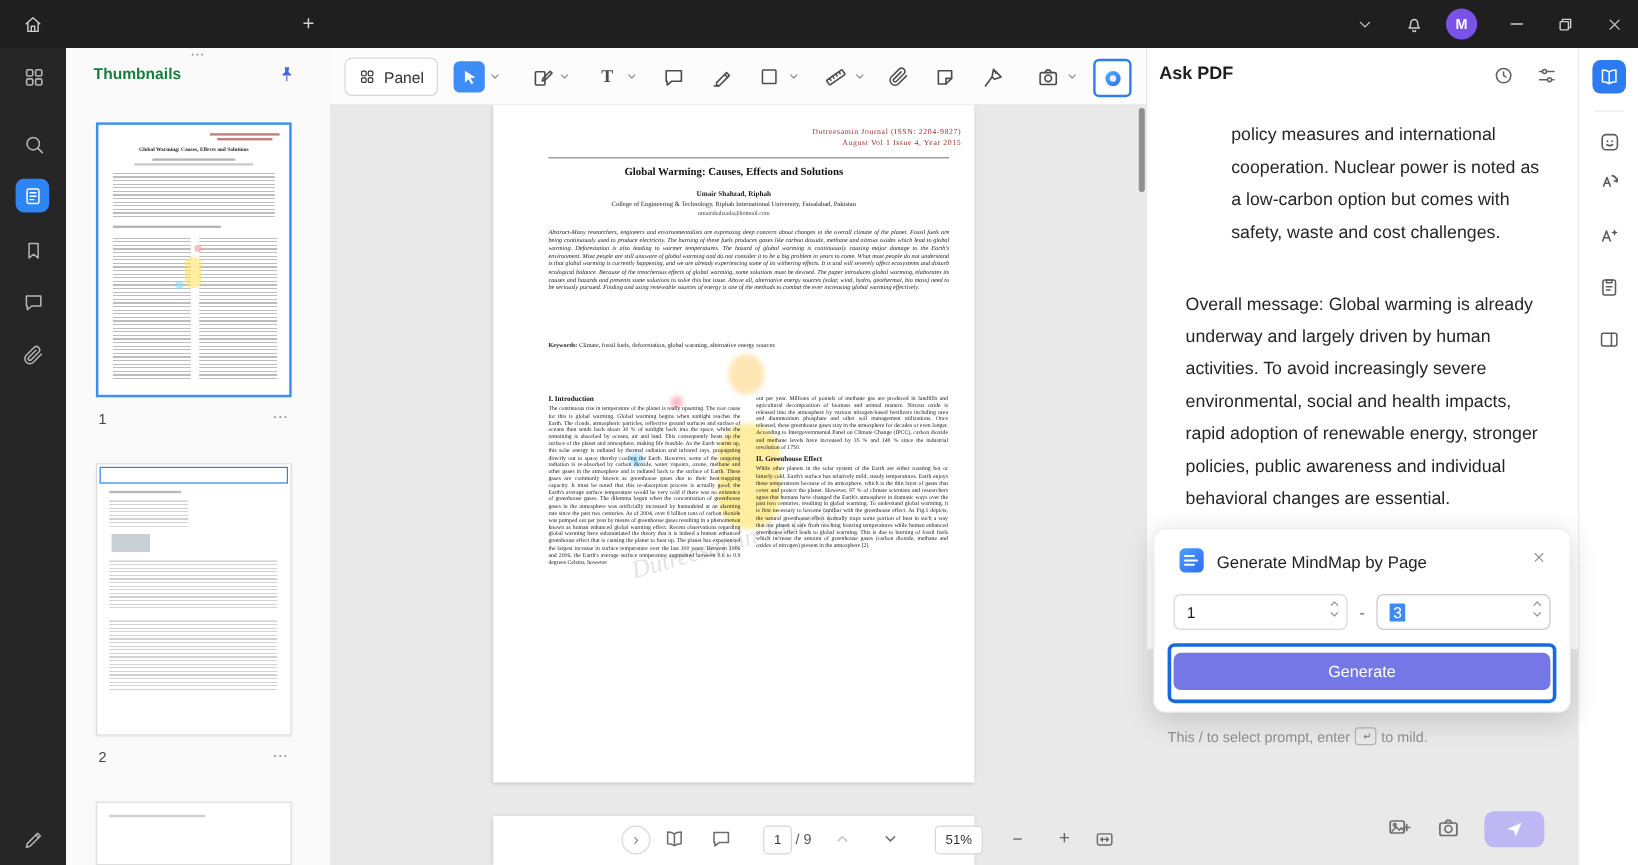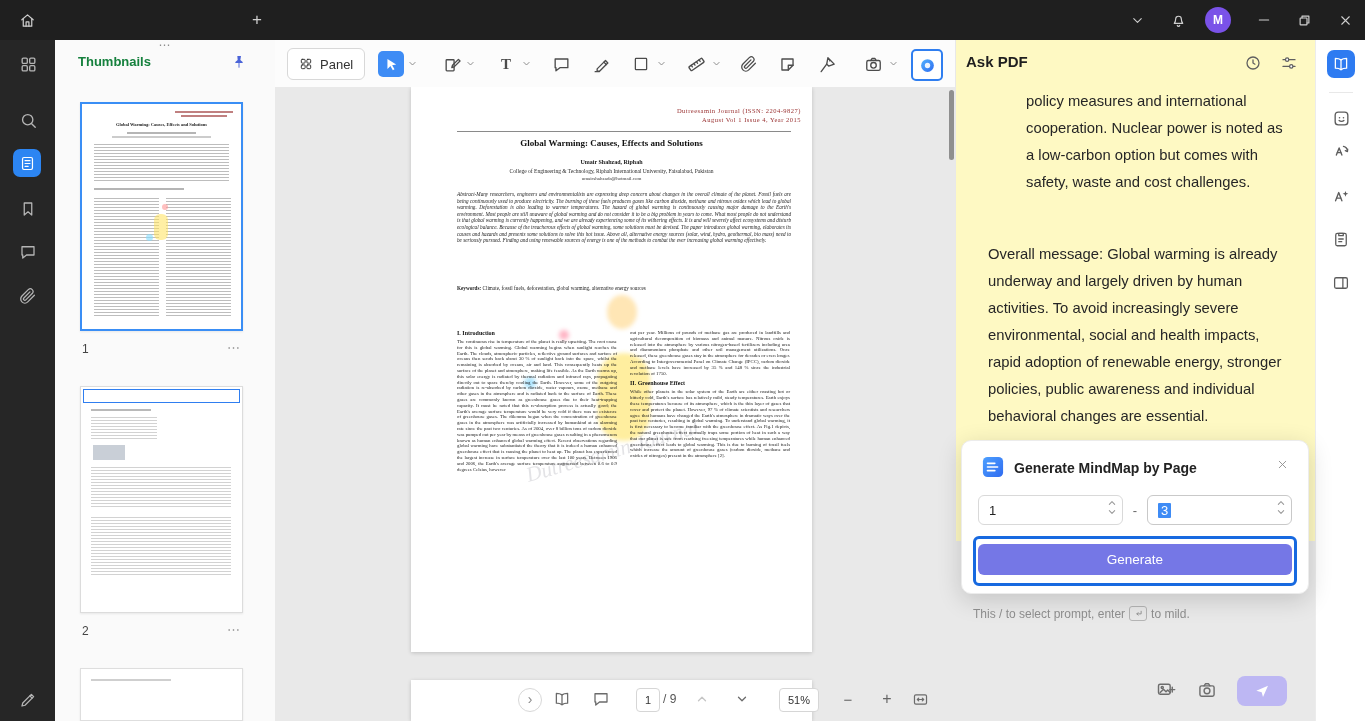--- a/index.html
+++ b/index.html
@@ -33,21 +33,21 @@
   .chev{position:absolute;top:19px;color:#8b8b8b;cursor:pointer}
   .tools-btn{position:absolute;left:12px;top:8px;height:30px;padding:0 11px;border:1px solid #d8d8d8;border-radius:6px;display:flex;align-items:center;gap:7px;color:#333;font-size:13px;background:#fff;cursor:pointer}
   
   .viewport{position:absolute;left:275px;top:87px;width:680px;height:634px;background:#e9e9e9;overflow:hidden}
   .page{position:absolute;background:#fff;box-shadow:0 1px 4px rgba(0,0,0,.18);overflow:hidden}
   .pdfbody{font:4.8px/5.8px "Liberation Serif",serif;text-align:justify;color:#1b1b1b}
   .pdfhead{font:bold 6px "Liberation Serif",serif;color:#111;margin-bottom:3px}
   .wbox{background:#fff;border:1px solid #d6d6d6;border-radius:4px;display:flex;align-items:center;justify-content:center;font-size:11px;color:#333;cursor:pointer}
   .bbar-ic{position:absolute;display:flex;align-items:center;justify-content:center;color:#6b6b6b;cursor:pointer}
   
-  .ask-panel{position:absolute;left:955px;top:40px;width:360px;height:501px;background:#fef9c3;border-left:1px solid #e8e8e8}
+  .ask-panel{position:absolute;left:955px;top:40px;width:360px;height:501px;background:#ffffff;border-left:1px solid #e8e8e8}
   .chat{font-size:14.8px;line-height:27px;color:#262626}
   .dialog{position:absolute;left:5px;top:400px;width:346px;height:152px;background:#fff;border:1px solid #ececec;border-radius:10px;box-shadow:0 6px 24px rgba(0,0,0,.16);z-index:5}
   .numfield{height:30px;width:145px;border:1px solid #d9d9d9;border-radius:6px;display:flex;align-items:center;padding-left:10px;font-size:13px;color:#222;position:relative;background:#fff;box-sizing:border-box;cursor:text}
   .stepper{position:absolute;right:6px;top:4px;display:flex;flex-direction:column;gap:3px;color:#9a9a9a;cursor:pointer}
   .sel{background:#3e8bf5;color:#fff;padding:0 3px;border-radius:1px}
   .gen-btn{position:absolute;left:16px;right:16px;top:103px;height:31px;background:#7577e6;border-radius:6px;color:#fff;font-size:13.5px;display:flex;align-items:center;justify-content:center;cursor:pointer}
   .hint{position:absolute;left:17px;top:566px;display:flex;align-items:center;gap:4px;font-size:12px;color:#8f8f8f}
   .key-ic{display:inline-flex;align-items:center;justify-content:center;width:16px;height:13px;border:1px solid #b5b5b5;border-radius:3px;color:#8f8f8f}
   .send-btn{position:absolute;left:281px;top:636px;width:50px;height:30px;border-radius:8px;background:#bdb7f3;display:flex;align-items:center;justify-content:center;cursor:pointer}
   
@@ -412,37 +412,37 @@
         </svg>
     </div>
     <div class="abs" style="left:324px;top:14px;color:#5f5f5f;cursor:pointer">
       <svg class="ic" width="18" height="18" viewBox="0 0 24 24">
           <path d="M4 7.5h16M4 16.5h16"></path>
           <circle cx="9.5" cy="7.5" r="2.2" fill="#ffffff"></circle>
           <circle cx="15" cy="16.5" r="2.2" fill="#ffffff"></circle>
         </svg>
     </div>
 
-    <div class="abs chat" style="left:70px;top:48px;width:262px">policy measures and international cooperation. Nuclear power is noted as a low-carbon option but comes with safety, waste and cost challenges.</div>
+    <div class="abs chat" style="left:70px;top:60px;width:262px">policy measures and international cooperation. Nuclear power is noted as a low-carbon option but comes with safety, waste and cost challenges.</div>
     <div class="abs chat" style="left:32px;top:201px;width:308px">Overall message: Global warming is already underway and largely driven by human activities. To avoid increasingly severe environmental, social and health impacts, rapid adoption of renewable energy, stronger policies, public awareness and individual behavioral changes are essential.</div>
 
     <div class="dialog">
       <div class="abs" style="left:20px;top:15px">
         <svg width="22" height="22" viewBox="0 0 24 24">
           <defs>
               <linearGradient id="gradMind" x1="0" y1="0" x2="1" y2="1">
                 <stop offset="0" stop-color="#4da0ff"></stop>
                 <stop offset="1" stop-color="#2f6bf0"></stop>
               </linearGradient>
             </defs>
           <rect x="1" y="1" width="22" height="22" rx="5" fill="url(#gradMind)"></rect>
           <path d="M6 8h8M6 12h11M6 16h8" stroke="#ffffff" stroke-width="1.8" stroke-linecap="round"></path>
         </svg>
       </div>
-      <div class="abs" style="left:52px;top:19px;font-size:14px;font-weight:bold;color:#222">Generate MindMap by Page</div>
+      <div class="abs" style="left:52px;top:19px;font-size:14px;font-weight:normal;color:#222">Generate MindMap by Page</div>
       <div class="abs" style="left:314px;top:17px;color:#909090;cursor:pointer">
         <svg class="ic" width="13" height="13" viewBox="0 0 24 24">
             <path d="M6 6l12 12M18 6L6 18"></path>
           </svg>
       </div>
 
       <div class="abs" style="left:16px;right:16px;top:54px;display:flex;align-items:center;justify-content:space-between">
         <div class="numfield">
           <span>1</span>
           <div class="stepper">

